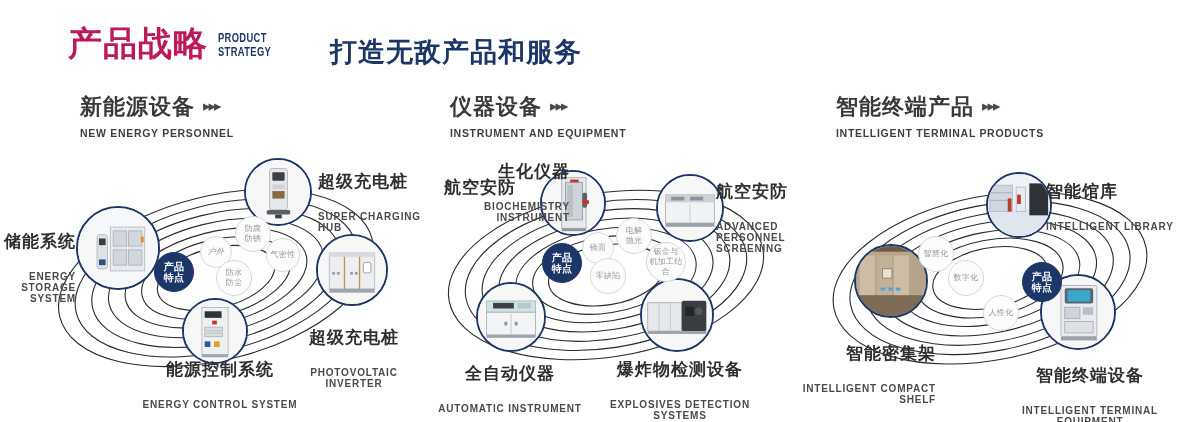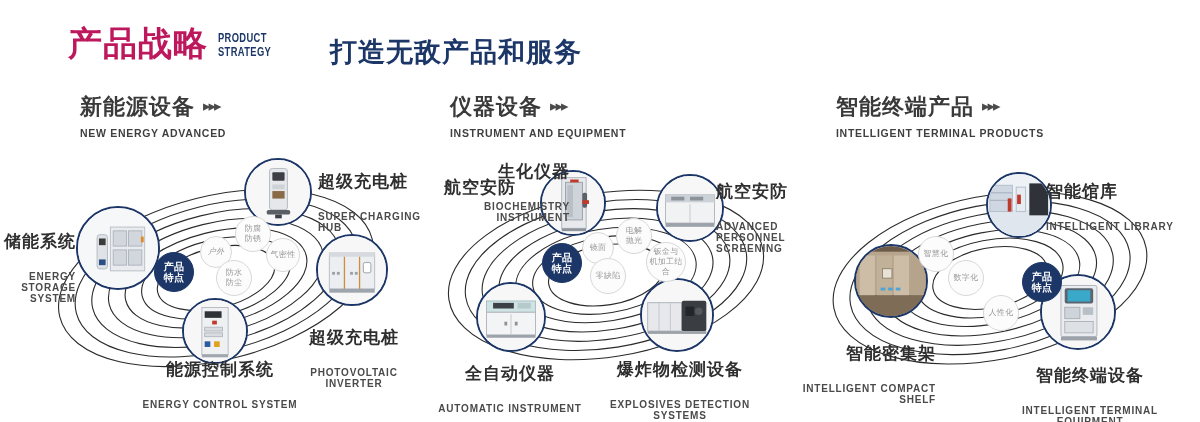--- a/index.html
+++ b/index.html
@@ -164,21 +164,21 @@
 
 <div id="header">
   <div id="title-cn">产品战略</div>
   <div id="title-en">PRODUCT
 STRATEGY</div>
   <div id="title-slogan">打造无敌产品和服务</div>
 </div>
 
 <div class="sec-head" style="left:80px; top:96px;">
   <div class="sec-cn"><span>新能源设备</span><span class="sec-arrows">▸▸▸</span></div>
-  <div class="sec-en">NEW ENERGY ADVANCED</div>
+  <div class="sec-en">NEW ENERGY PERSONNEL</div>
 </div>
 
 <div class="sec-head" style="left:450px; top:96px;">
   <div class="sec-cn"><span>仪器设备</span><span class="sec-arrows">▸▸▸</span></div>
   <div class="sec-en">INSTRUMENT AND EQUIPMENT</div>
 </div>
 
 <div class="sec-head" style="left:836px; top:96px;">
   <div class="sec-cn"><span>智能终端产品</span><span class="sec-arrows">▸▸▸</span></div>
   <div class="sec-en">INTELLIGENT TERMINAL PRODUCTS</div>

